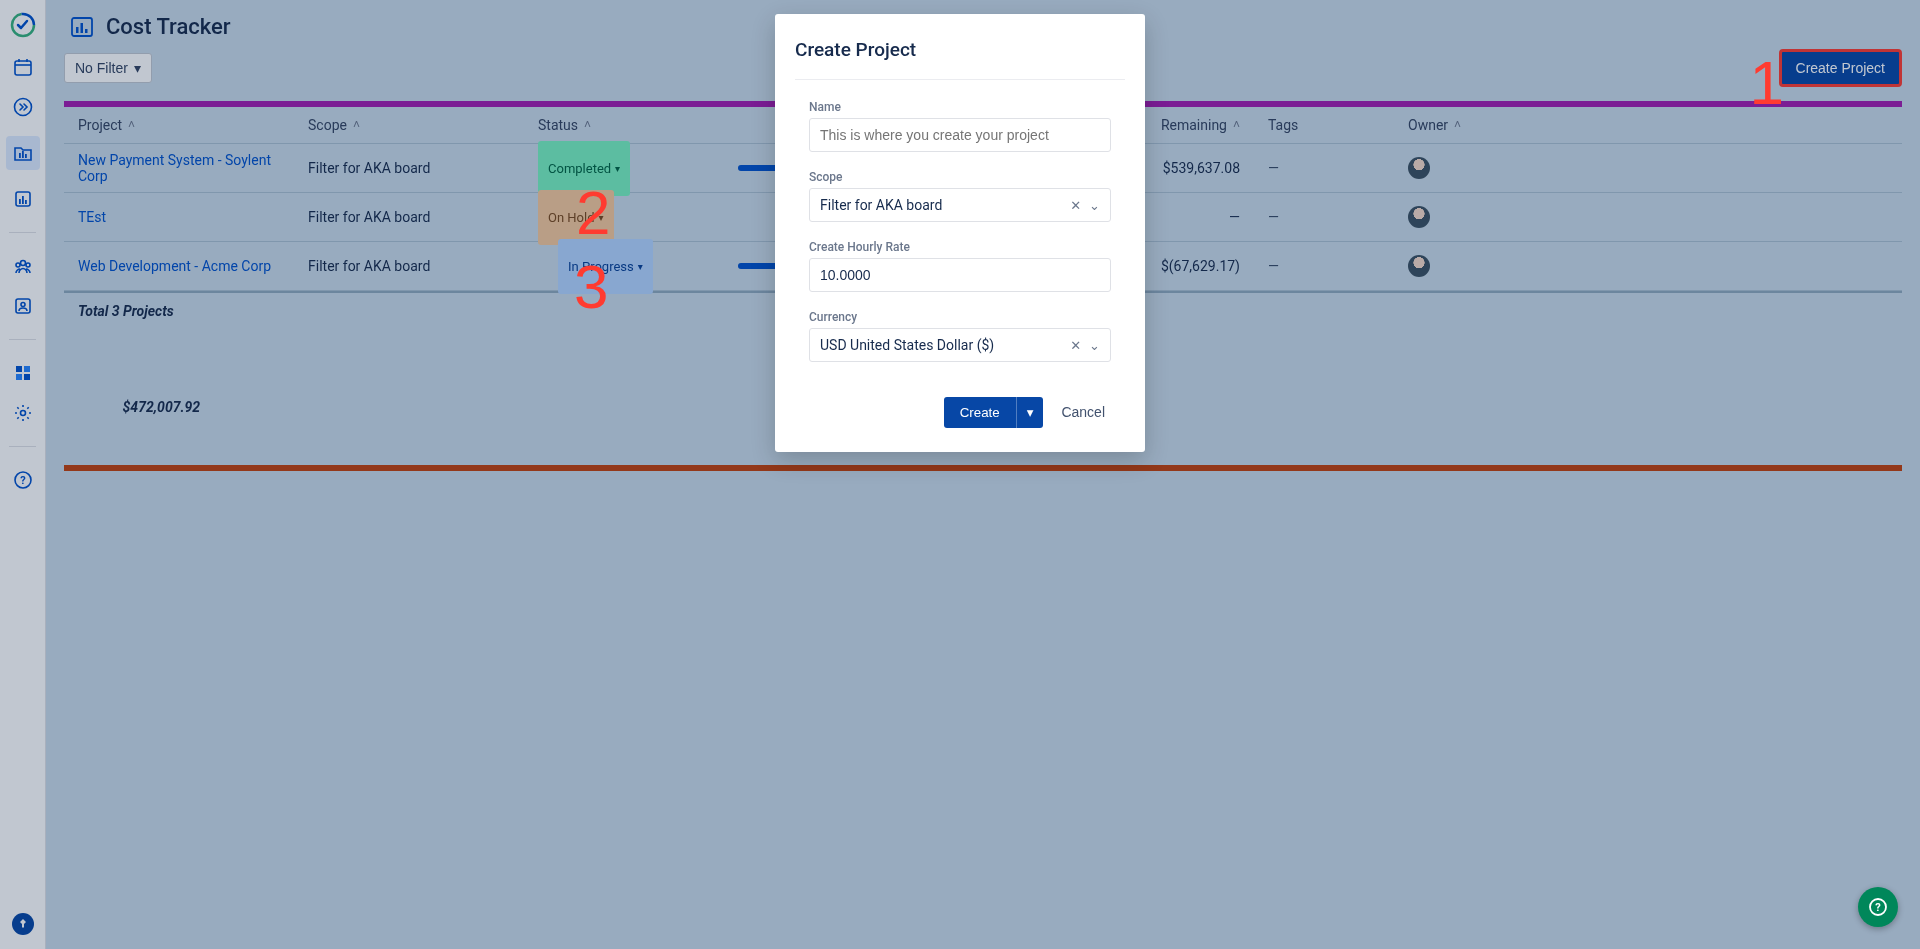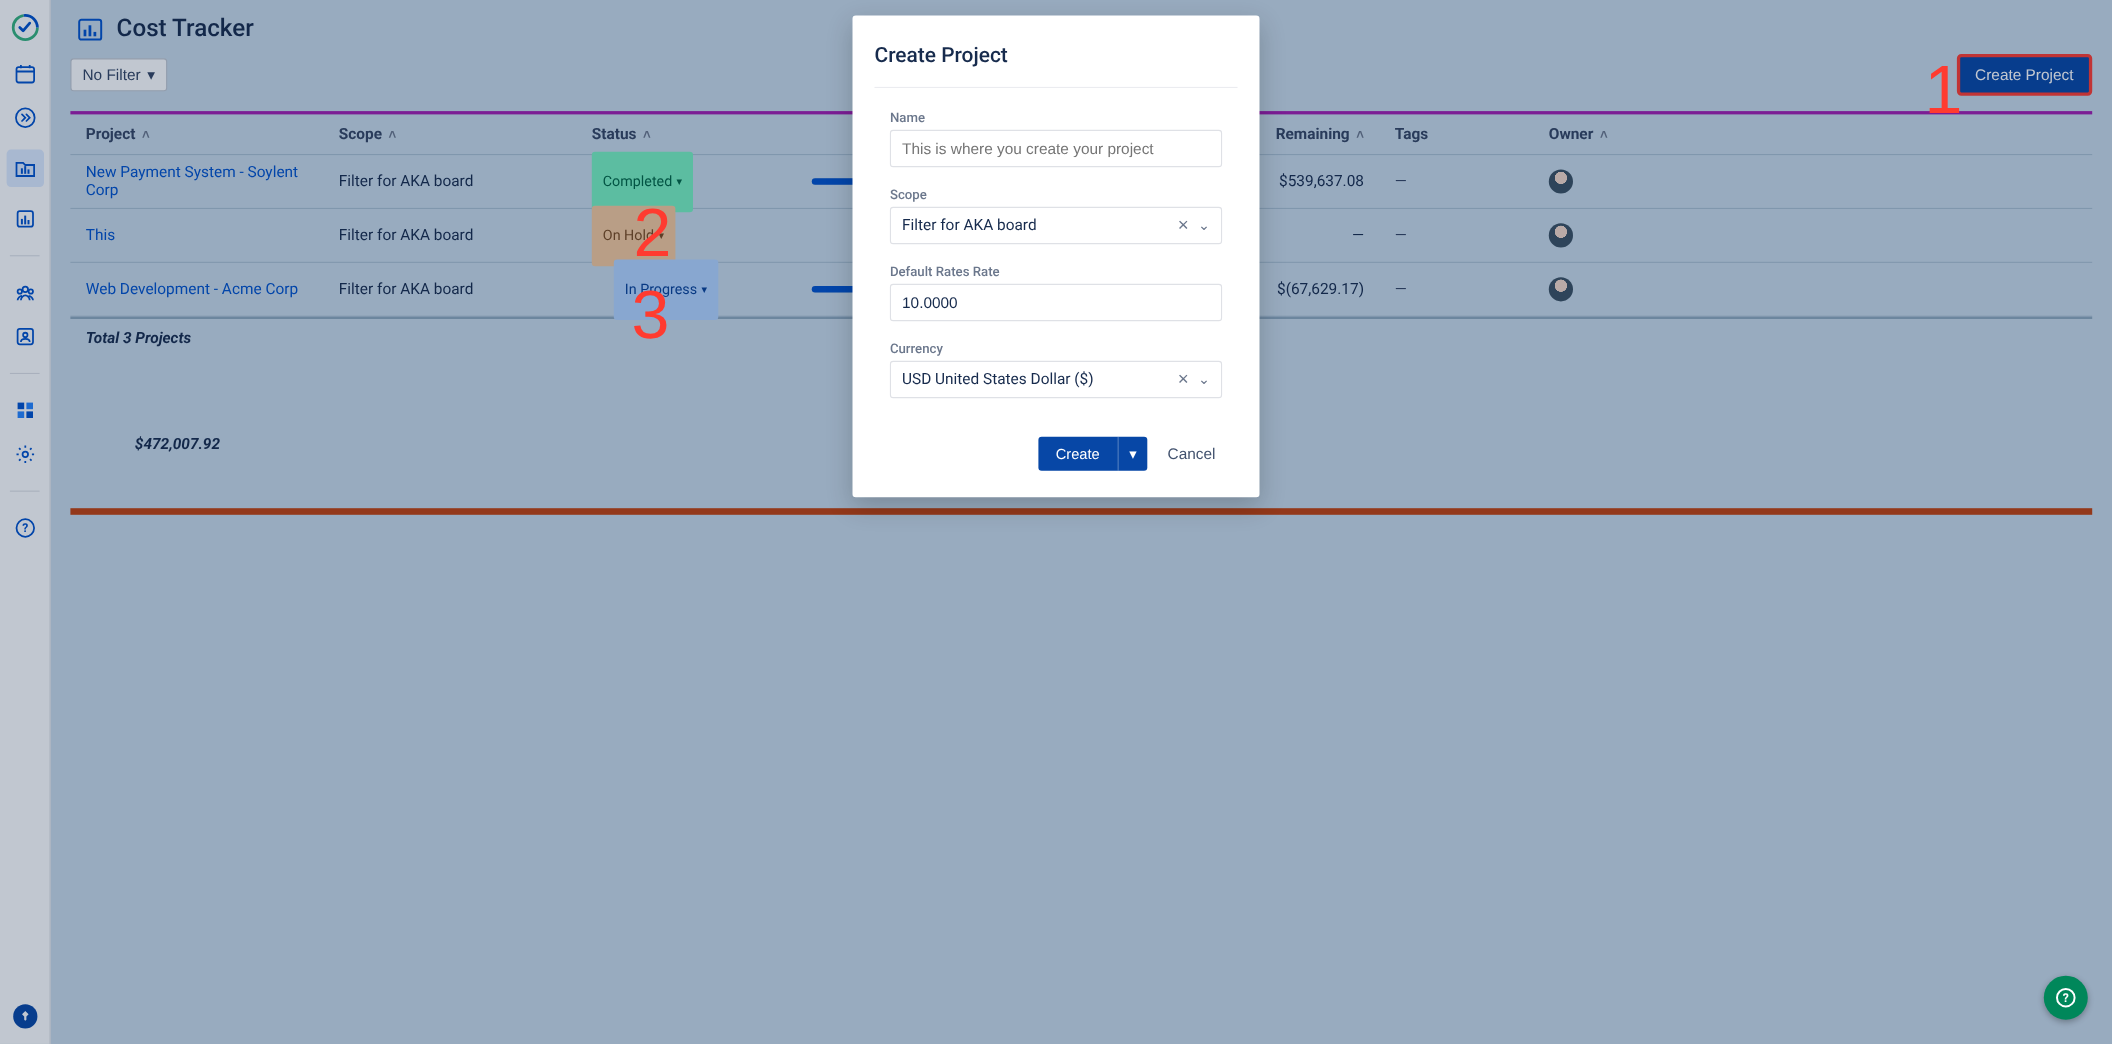--- a/index.html
+++ b/index.html
@@ -16,21 +16,21 @@
 
 .main { flex: 1; display: flex; flex-direction: column; padding: 0 18px; background:#c9dae8; overflow:hidden;}
 .header { display:flex; align-items:center; padding:14px 0 10px 0; }
 .header .title-icon { width:24px; height:24px; color:#0052cc; margin-right:12px; margin-left:6px;}
 .header h1 { font-size:22px; font-weight:500; color:#172b4d; }
 .toolbar { display:flex; justify-content:space-between; align-items:center; padding:0 0 14px 0; border-bottom:none;}
 .filter-btn { background:#fff; border:1px solid #c1c7d0; border-radius:3px; padding:6px 10px; font-size:14px; color:#344563; cursor:pointer; display:flex; align-items:center; gap:6px;}
 .create-project-btn { background:#0747a6; color:#fff; border:3px solid #ff3b30; border-radius:4px; padding:8px 14px; font-size:14px; cursor:pointer; font-weight:500;}
 
 .table { background:transparent; }
-.thead { display:flex; border-top:3px solid #a21caf; border-bottom:1px solid #a9bfd1; font-weight:700; color:#344563; }
+.thead { display:flex; border-top:6px solid #a21caf; border-bottom:1px solid #a9bfd1; font-weight:400; color:#344563; }
 .th, .td { padding:10px 14px; display:flex; align-items:center; gap:6px; }
 .col-project{ width:230px;} .col-scope{ width:230px;} .col-status{ width:200px;} .col-progress{ width:380px;} .col-remaining{ width:150px; justify-content:flex-end;} .col-tags{ width:140px;} .col-owner{ width:130px;}
 .sort-icon{ color:#6b778c; font-size:12px;}
 .tbody .row{ display:flex; border-bottom:1px solid #a9bfd1; height:49px; align-items:center;}
 .link{ color:#0052cc; cursor:pointer;}
 .status-badge{ padding:20px 10px; border-radius:3px; font-size:13px; display:flex; align-items:center; gap:4px;}
 .status-completed{ background:#79f2c0; color:#064;} .status-onhold{ background:#f4c99c; color:#7a4a1f;} .status-inprogress{ background:#b3d4ff; color:#084298;margin-left:20px;}
 .progress-wrap{ flex:1; height:6px; background:#b3c5d6; border-radius:3px; position:relative;}
 .progress-fill{ height:100%; background:#0052cc; border-radius:3px;}
 .warn-icon{ color:#ffab00; margin-left:6px;}
@@ -215,21 +215,21 @@
             <div class="td col-remaining">
               <span class="">$539,637.08</span>
             </div>
             <div class="td col-tags em-dash">—</div>
             <div class="td col-owner">
               <span class="avatar"></span>
             </div>
           </div>
           <div class="row">
             <div class="td col-project">
-              <span class="link">This</span>
+              <span class="link">TEst</span>
             </div>
             <div class="td col-scope">Filter for AKA board</div>
             <div class="td col-status">
               <span class="status-badge status-onhold">On Hold <span style="font-size:10px">▾</span></span>
             </div>
             <div class="td col-progress">
               <span style="margin-left:auto">no budget</span>
             </div>
             <div class="td col-remaining">
               <span class="">—</span>
@@ -290,21 +290,21 @@
     <label>Scope</label>
     <div class="select">
       <span>Filter for AKA board</span>
       <span class="controls">
           <span>✕</span>
           <span>⌄</span>
         </span>
     </div>
   </div>
   <div class="paddedfield">
-    <label>Default Rates Rate</label>
+    <label>Create Hourly Rate</label>
     <input class="text" type="text" value="10.0000" style="">
   </div>
   <div class="paddedfield">
     <label>Currency</label>
     <div class="select">
       <span>USD United States Dollar ($)</span>
       <span class="controls">
           <span>✕</span>
           <span>⌄</span>
         </span>

